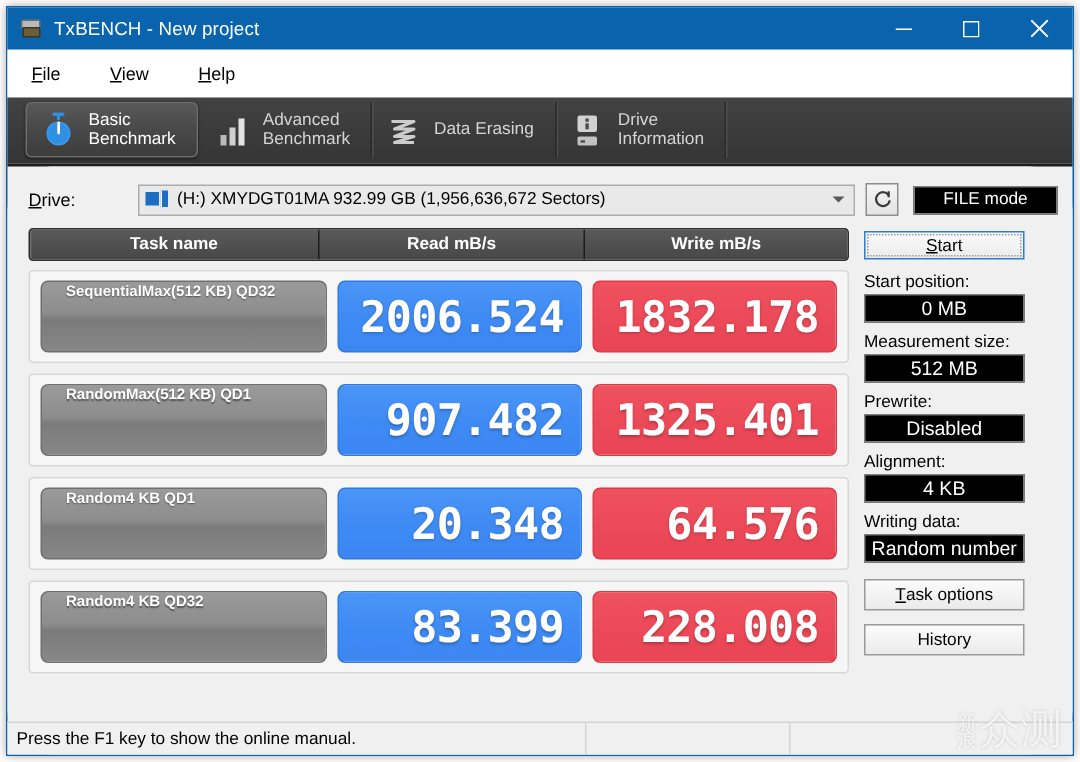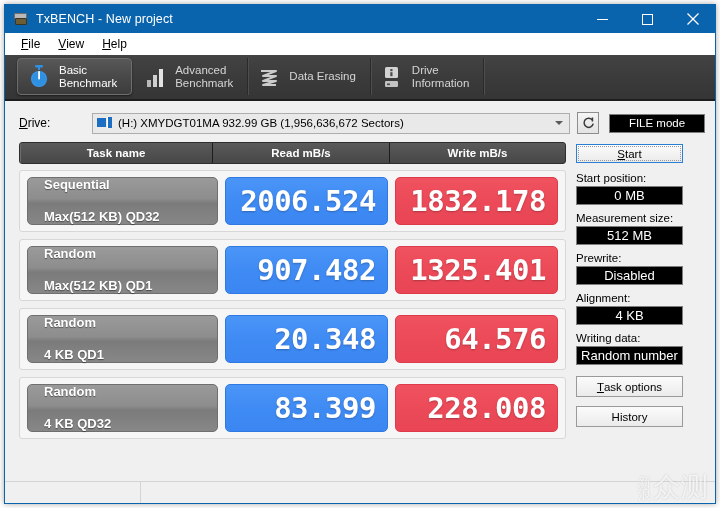--- a/index.html
+++ b/index.html
@@ -72,26 +72,27 @@
   }
   .win-btn {
     width: 45px; height: 28px;
     display: flex; align-items: center; justify-content: center;
     color: #fff;
   }
   .win-btn svg { display: block; }
 
   
   .menubar {
-    height: 22px;
+    height: 32px;
     background: #ffffff;
     display: flex;
     align-items: center;
     padding-left: 7px;
     flex: 0 0 auto;
+    gap: 15px;
   }
   .menu-item {
     padding: 2px 9px;
     font-size: 12px;
     color: #000;
   }
   .menu-item u { text-decoration: underline; }
 
   
   .toolbar {
@@ -257,24 +258,24 @@
     padding: 0 7px;
     gap: 7px;
     box-sizing: border-box;
   }
   .task-btn {
     width: 193px; height: 48px;
     border: 1px solid #6f6f6f;
     border-radius: 5px;
     background: linear-gradient(to bottom,#9a9a9a 0%, #8d8d8d 45%, #7b7b7b 55%, #878787 100%);
     color: #ffffff;
-    display: flex; flex-direction: column; justify-content: space-between;
+    display: flex; justify-content: flex-start;
     padding-left: 16px;
     box-sizing: border-box;
-    font-size: 13px;
+    font-size: 10px;
     font-weight: bold;
     line-height: 14px;
     text-shadow: 0 1px 1px rgba(0,0,0,0.45);
   }
   .val {
     height: 48px;
     border-radius: 5px;
     display: flex; align-items: center; justify-content: flex-end;
     padding-right: 11px;
     box-sizing: border-box;
@@ -572,20 +573,21 @@
         <div class="side-value">Random number</div>
 
         <div class="side-btn task-options"><u>T</u>ask options</div>
         <div class="side-btn history">History</div>
 
       </div>
 
     </div>
 
     <div class="statusbar">
+      <div class="status-cell main">Press the F1 key to show the online manual.</div>
       <div class="status-cell s2"></div>
       <div class="status-cell s3"></div>
     </div>
 
   </div>
 
   <div class="watermark">
     <span class="small">
       <span>新</span>
       <span>浪</span>

